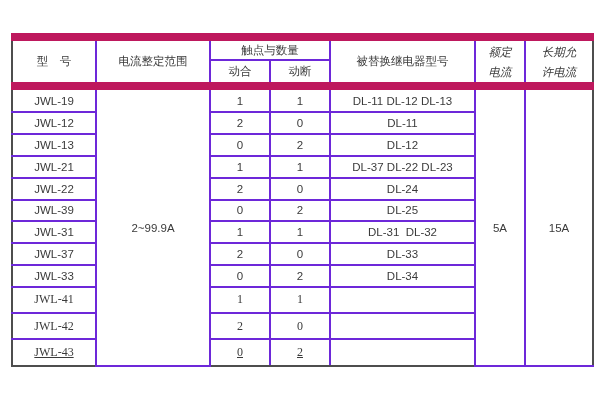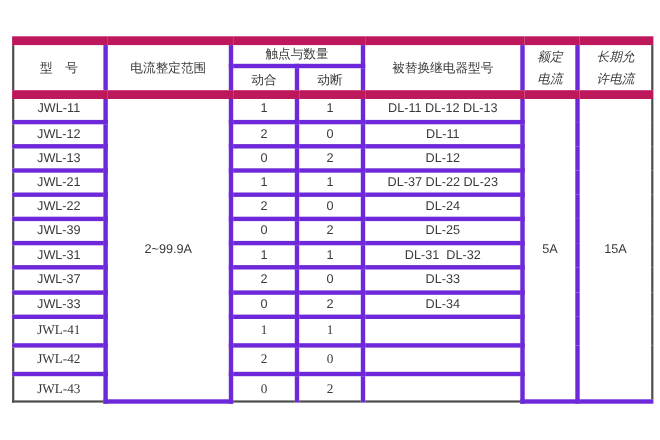--- a/index.html
+++ b/index.html
@@ -19,32 +19,32 @@
     left: 11px; top: 33px;
     width: 581px; height: 334px;
   }
   table.spec {
     width: 100%; height: 100%;
     border-collapse: collapse;
     table-layout: fixed;
     color: #3a3a3a;
   }
   table.spec th, table.spec td {
-    border: 4px solid #6d28d9;
+    border: 2px solid #6d28d9;
     text-align: center;
     vertical-align: middle;
     font-weight: normal;
     font-size: 11.5px;
     overflow: hidden;
   }
   
   table.spec { border: 2px solid #4d4d4d; }
   table.spec tr:first-child > * { border-top: 8px solid #be185d; }
   table.spec tr > *:first-child { border-left: 2px solid #4d4d4d; }
-  table.spec tbody tr:last-child > * { border-bottom: 2px solid #4d4d4d; }
+  table.spec tbody tr:last-child > * { border-bottom: 2px solid #4d4d4d; text-decoration: underline; }
   table.spec tr > *.last-col { border-right: 2px solid #4d4d4d; }
 
   thead tr.h1 { height: 23px; }
   thead tr.h2 { height: 26px; }
   th.two-line { white-space: pre-line; line-height: 20px; font-style: italic; }
 
   td.cell-replaced { white-space: pre-wrap; }
 
   
   tbody tr:nth-child(n+10) td.cell-model,
@@ -80,21 +80,21 @@
           <th rowspan="2" class="two-line last-col">长期允
 许电流</th>
         </tr>
         <tr class="h2">
           <th>动合</th>
           <th>动断</th>
         </tr>
       </thead>
       <tbody>
         <tr>
-          <td class="cell-model">JWL-11</td>
+          <td class="cell-model">JWL-19</td>
           <td rowspan="12">2~99.9A</td>
           <td class="cell-no">1</td>
           <td class="cell-nc">1</td>
           <td class="cell-replaced">DL-11 DL-12 DL-13</td>
           <td rowspan="12">5A</td>
           <td rowspan="12" class="last-col">15A</td>
         </tr>
         <tr>
           <td class="cell-model">JWL-12</td>
           <td class="cell-no">2</td>

